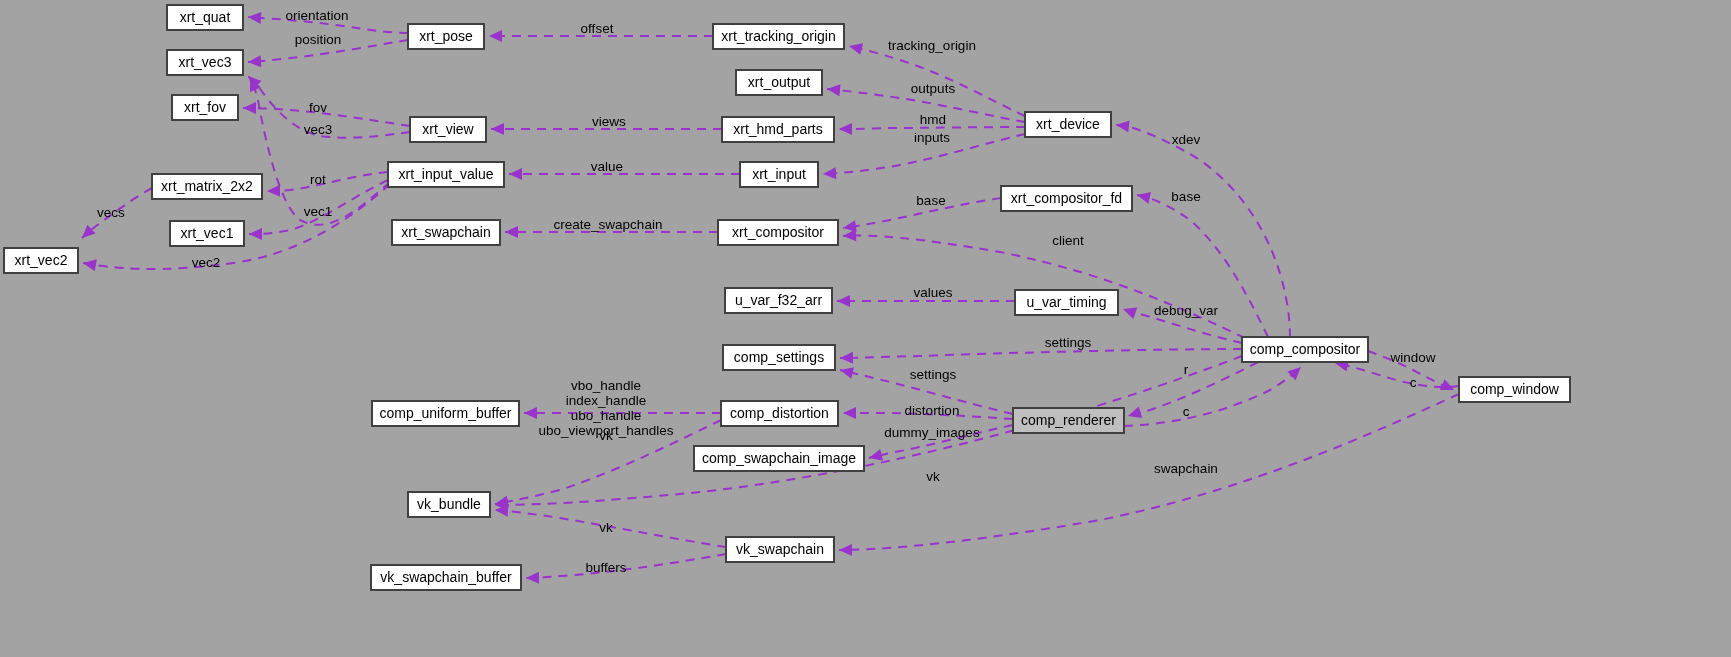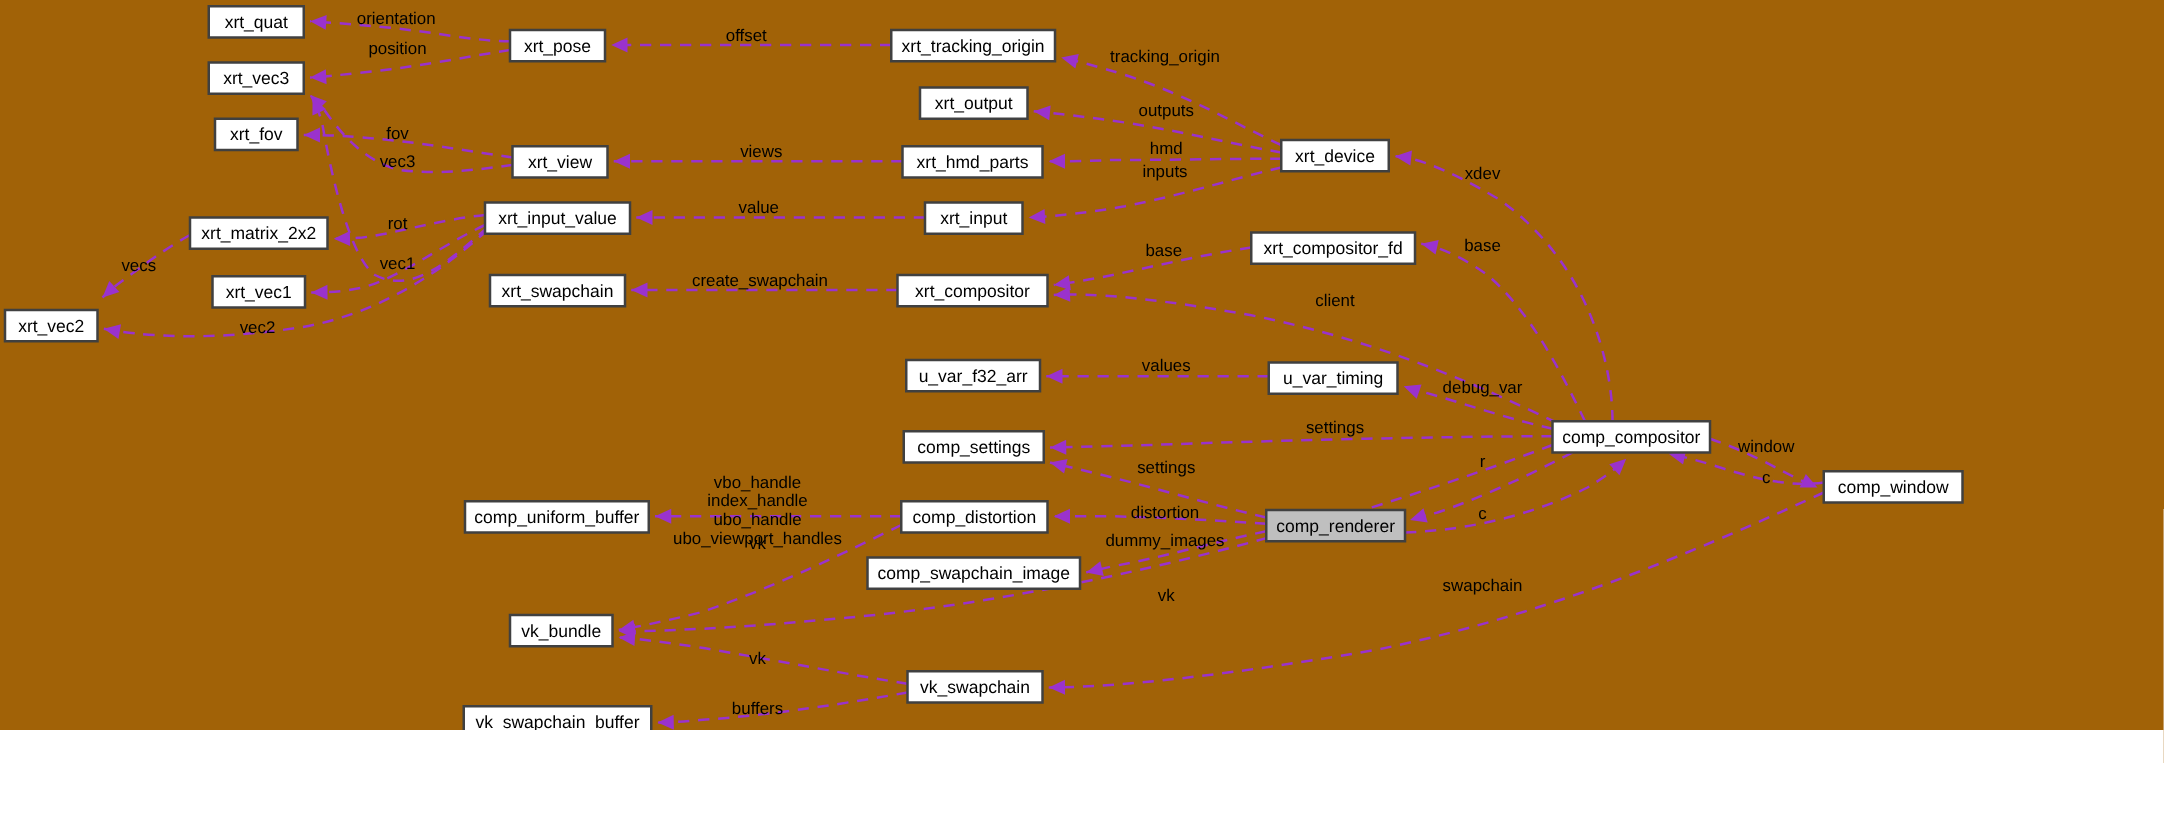--- a/index.html
+++ b/index.html
@@ -3,22 +3,22 @@
 <meta charset="utf-8">
 <style>
   html, body {
     margin: 0;
     padding: 0;
     background: #ffffff;
   }
   #diagram-root {
     position: relative;
     width: 1731px;
-    height: 584px;
-    background: #a16207;
+    height: 657px;
+    background: #a3a3a3;
     font-family: "Liberation Sans", sans-serif;
     overflow: hidden;
   }
   svg.graph-canvas {
     position: absolute;
     left: 0;
     top: 0;
     width: 1731px;
     height: 657px;
   }

